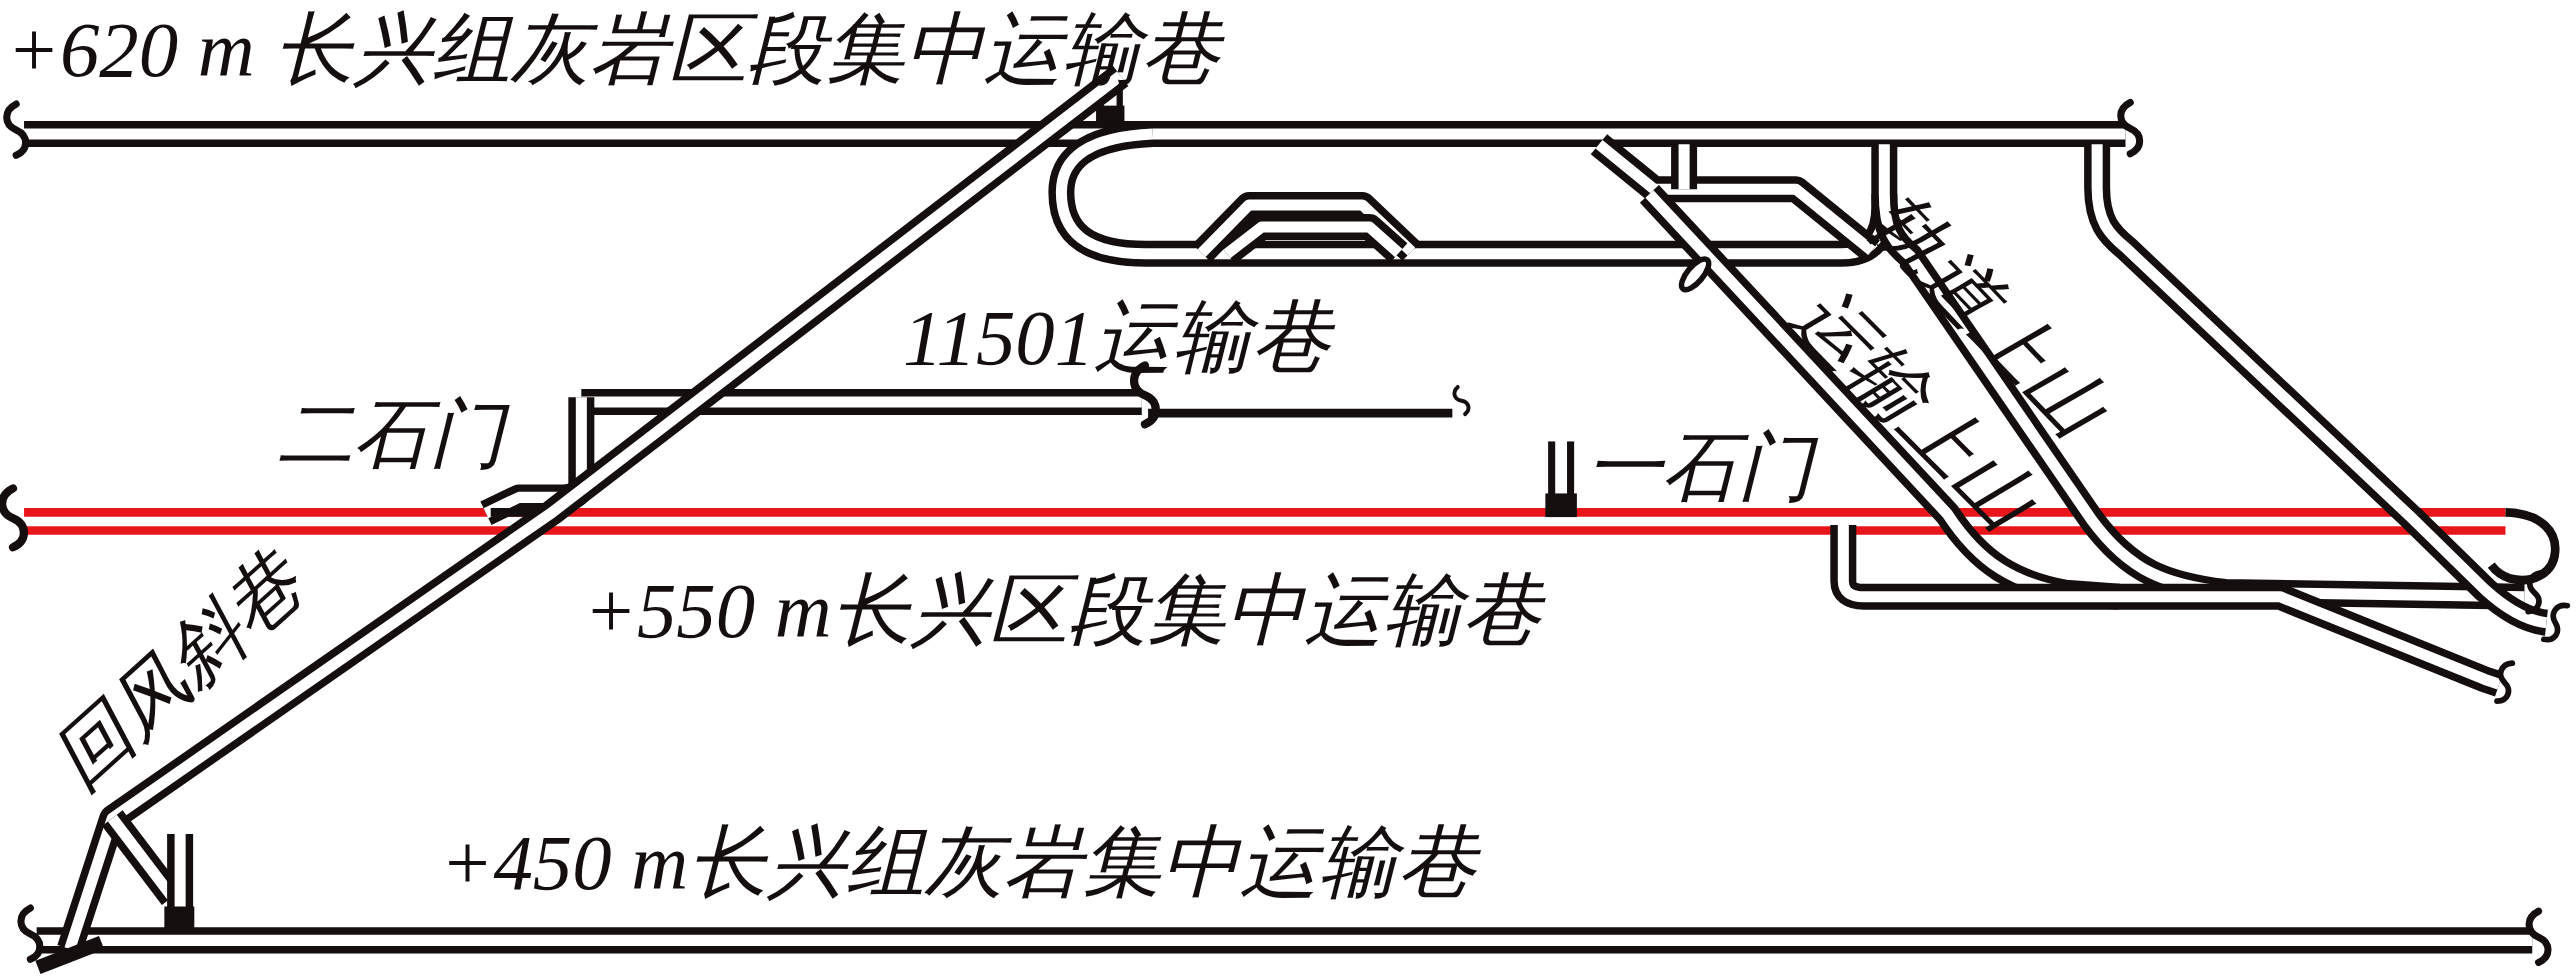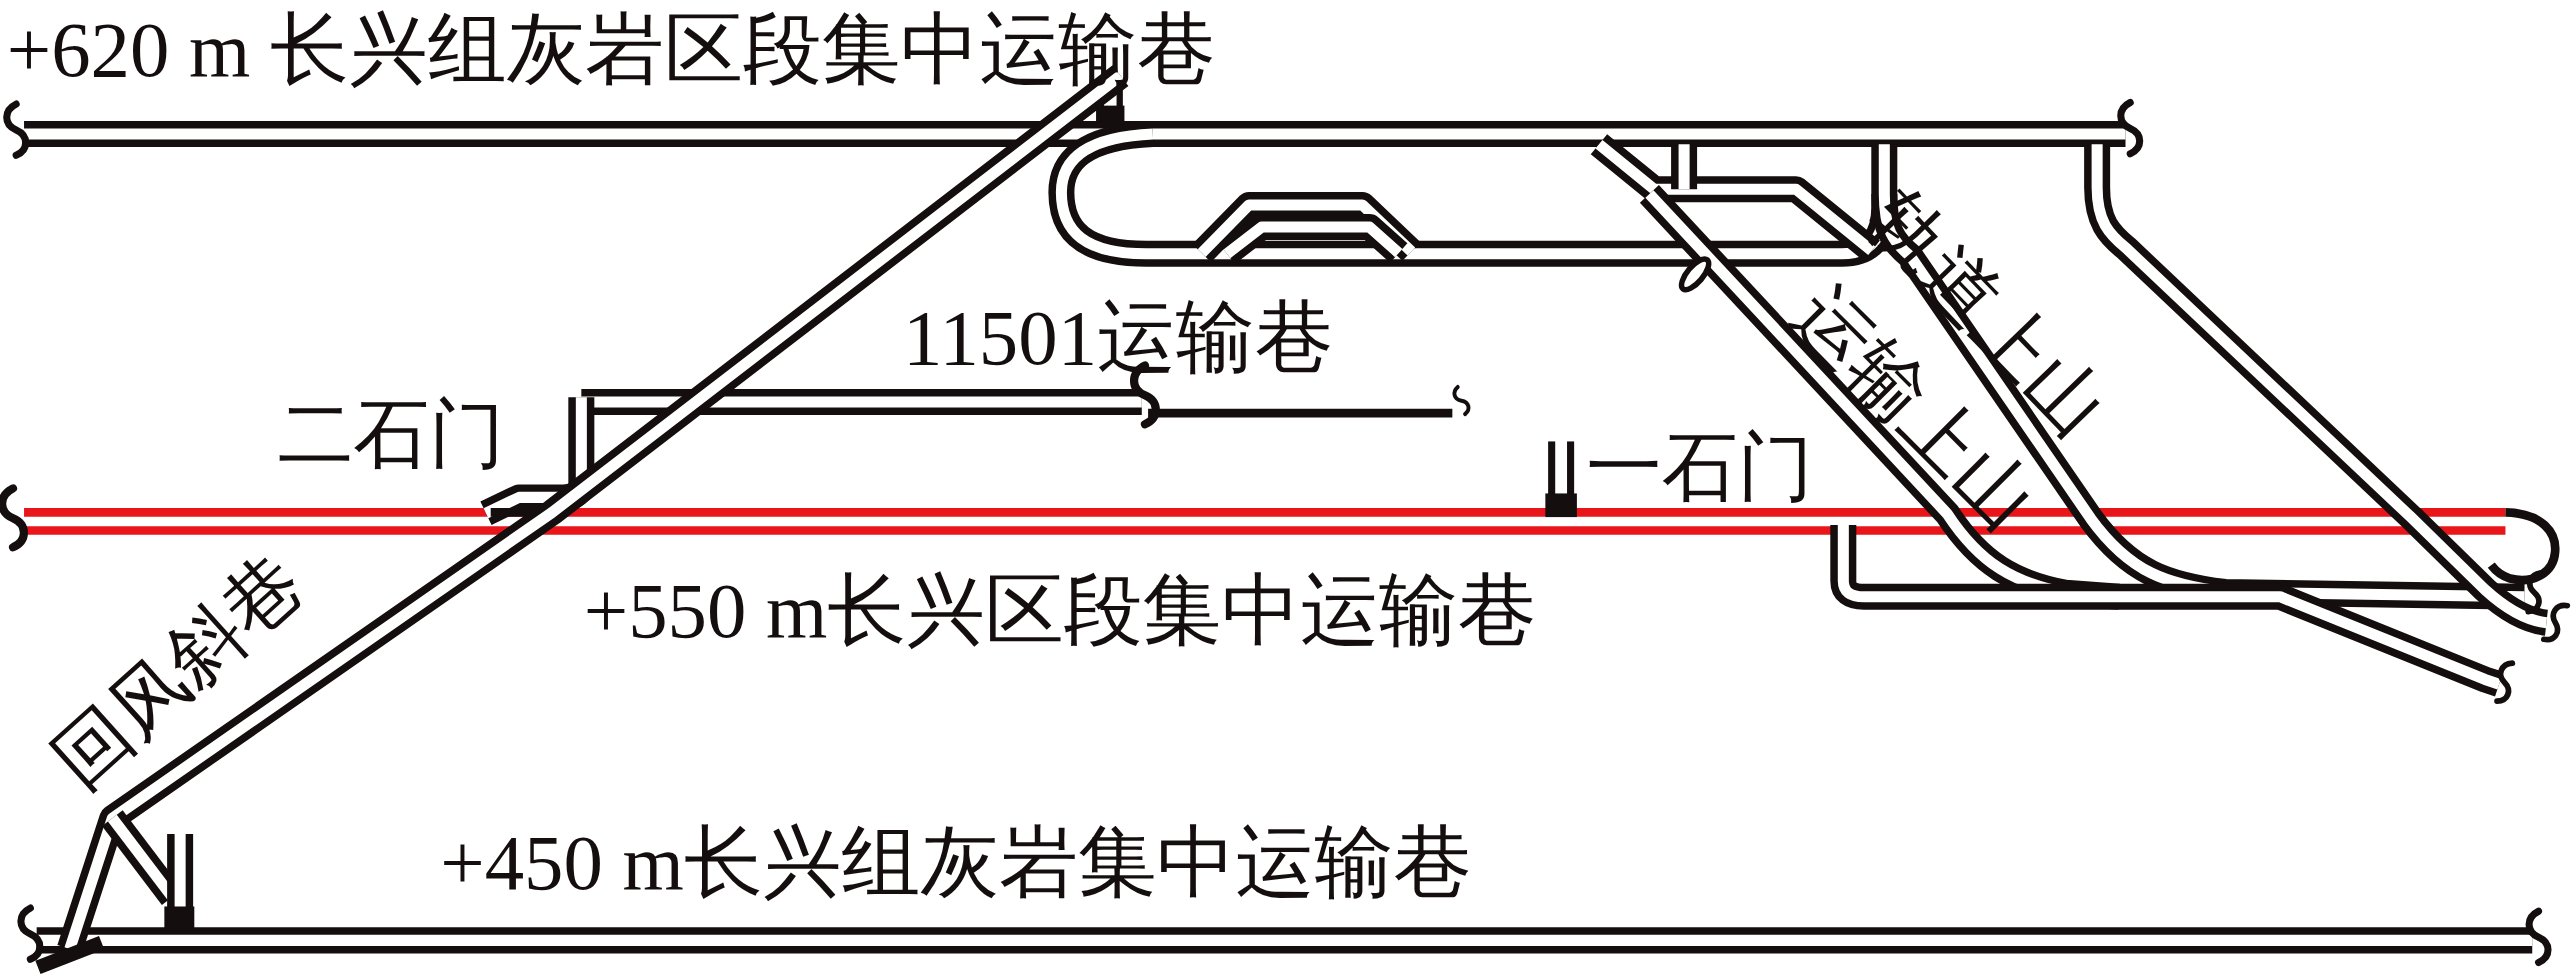--- a/index.html
+++ b/index.html
@@ -1,17 +1,17 @@
 <!DOCTYPE html>
 <html style="--ink: #140e0e; --accent: #e8151a; --bg: #ffffff;font-size:12.6px"><head>
 <meta charset="utf-8">
 <style>
   :root { --ink:#140e0e; --accent:#e8151a; --bg:#ffffff; }
   html,body{margin:0;padding:0;background:var(--bg);}
-  .stage{width:2576px;height:979px;background:var(--bg);position:relative;overflow:hidden;}
+  .stage{width:2576px;height:979px;background:var(--bg);position:relative;overflow:hidden;font-style:italic;}
   svg{display:block;}
   .db{stroke:var(--ink);stroke-width:33;fill:none;stroke-linecap:butt;stroke-linejoin:round;}
   .dc{stroke:var(--bg);stroke-width:14;fill:none;stroke-linecap:butt;stroke-linejoin:round;}
   .sb{stroke:var(--ink);stroke-width:11;fill:none;stroke-linecap:butt;}
   .s8{stroke:var(--ink);stroke-width:8;fill:none;}
   .s9{stroke:var(--ink);stroke-width:9;fill:none;}
   .cap{stroke:var(--ink);stroke-width:18;fill:none;stroke-linecap:square;}
   .red{stroke:var(--accent);stroke-width:11;fill:none;}
   .sq{stroke:var(--ink);stroke-width:9;fill:none;stroke-linecap:round;}
   .fill-ink{fill:var(--ink);stroke:none;}

